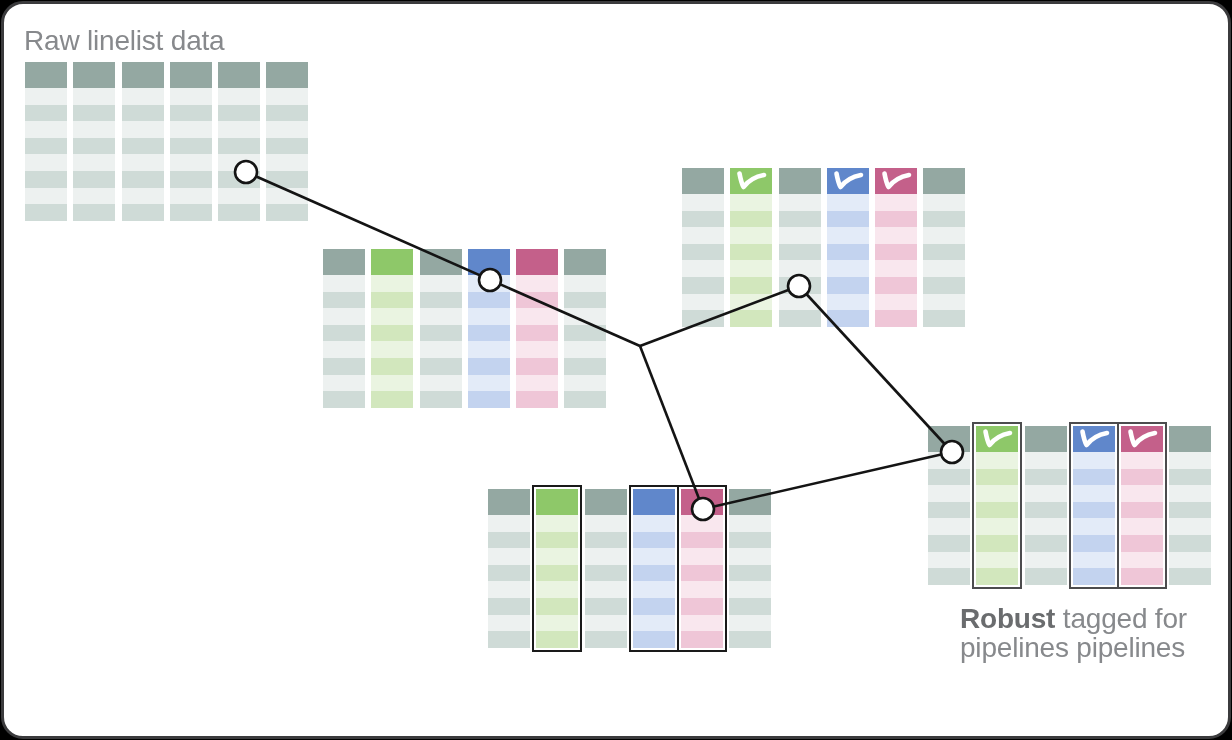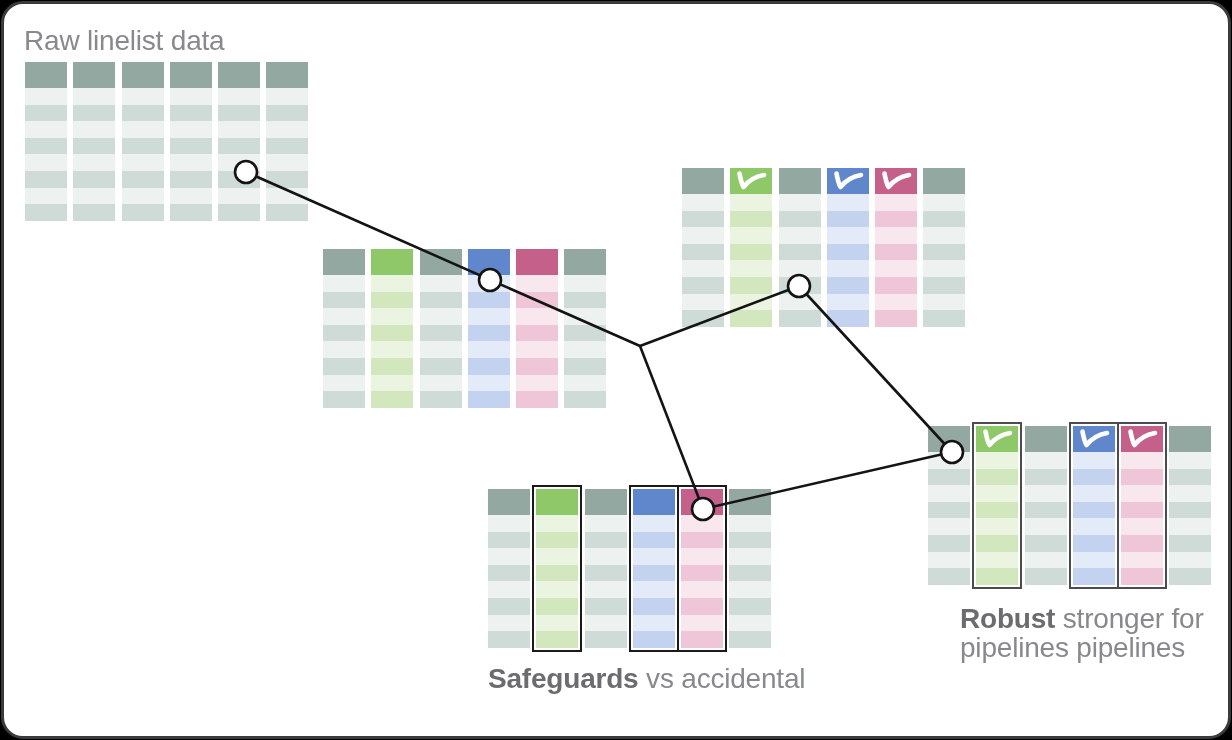--- a/index.html
+++ b/index.html
@@ -306,21 +306,20 @@
         <div class="row" style="background: rgb(207, 219, 215);"></div>
         <div class="row" style="background: rgb(237, 241, 240);"></div>
         <div class="row" style="background: rgb(207, 219, 215);"></div>
         <div class="row" style="background: rgb(237, 241, 240);"></div>
         <div class="row" style="background: rgb(207, 219, 215);"></div>
         <div class="row" style="background: rgb(237, 241, 240);"></div>
         <div class="row" style="background: rgb(207, 219, 215);"></div>
       </div>
     </div>
     <div class="caption" style="left: 488px; top: 664px; width: 340px; text-align: left;">
-      <div><b>Safeguards</b><span> vs accidental</span></div>
     </div>
     <div class="minitable" style="left: 928px; top: 426px;">
       <div class="col">
         <div class="hdr" style="background: rgb(148, 168, 162);"></div>
         <div class="row" style="background: rgb(237, 241, 240);"></div>
         <div class="row" style="background: rgb(207, 219, 215);"></div>
         <div class="row" style="background: rgb(237, 241, 240);"></div>
         <div class="row" style="background: rgb(207, 219, 215);"></div>
         <div class="row" style="background: rgb(237, 241, 240);"></div>
         <div class="row" style="background: rgb(207, 219, 215);"></div>
@@ -392,21 +391,21 @@
         <div class="row" style="background: rgb(207, 219, 215);"></div>
         <div class="row" style="background: rgb(237, 241, 240);"></div>
         <div class="row" style="background: rgb(207, 219, 215);"></div>
         <div class="row" style="background: rgb(237, 241, 240);"></div>
         <div class="row" style="background: rgb(207, 219, 215);"></div>
         <div class="row" style="background: rgb(237, 241, 240);"></div>
         <div class="row" style="background: rgb(207, 219, 215);"></div>
       </div>
     </div>
     <div class="caption" style="left: 960px; top: 604px; width: 320px; text-align: left;">
-      <div><b>Robust</b><span> stronger for</span></div>
+      <div><b>Robust</b><span> tagged for</span></div>
       <div><b></b><span>pipelines pipelines</span></div>
     </div>
   </div>
 
 <svg id="overlay" viewBox="0 0 1232 740">
     <line x1="246" y1="172" x2="640" y2="346" stroke="#141414" stroke-width="2.6"></line>
     <line x1="640" y1="346" x2="799" y2="286" stroke="#141414" stroke-width="2.6"></line>
     <line x1="640" y1="346" x2="703" y2="509" stroke="#141414" stroke-width="2.6"></line>
     <line x1="799" y1="286" x2="952" y2="452" stroke="#141414" stroke-width="2.6"></line>
     <line x1="703" y1="509" x2="952" y2="452" stroke="#141414" stroke-width="2.6"></line>

